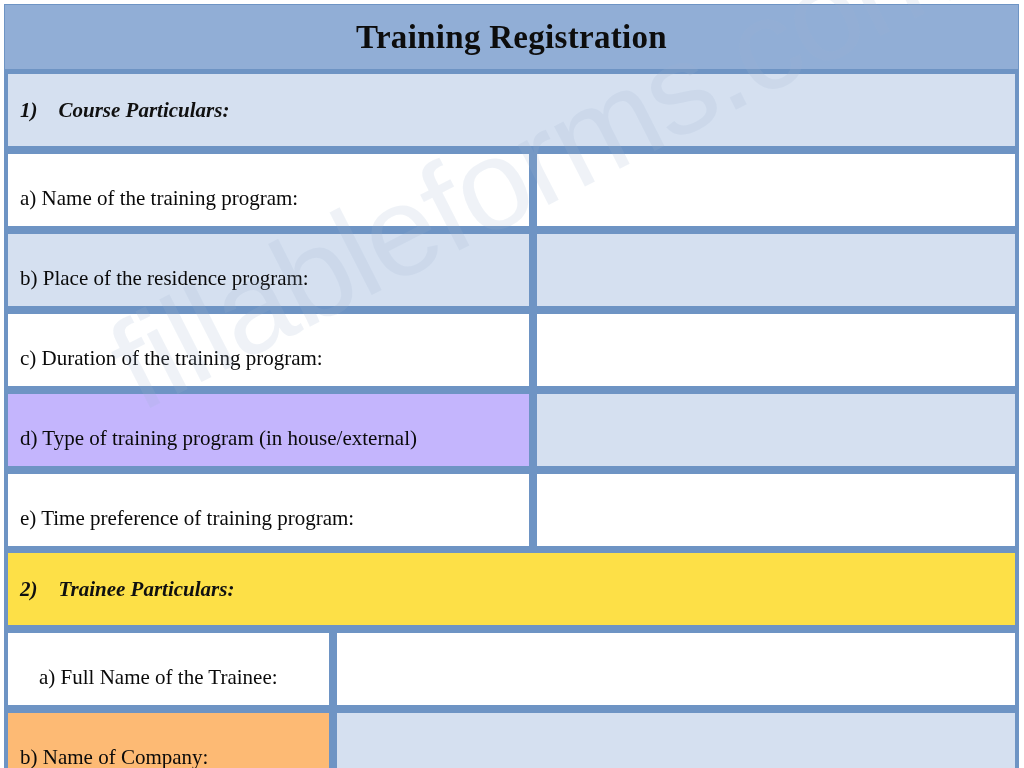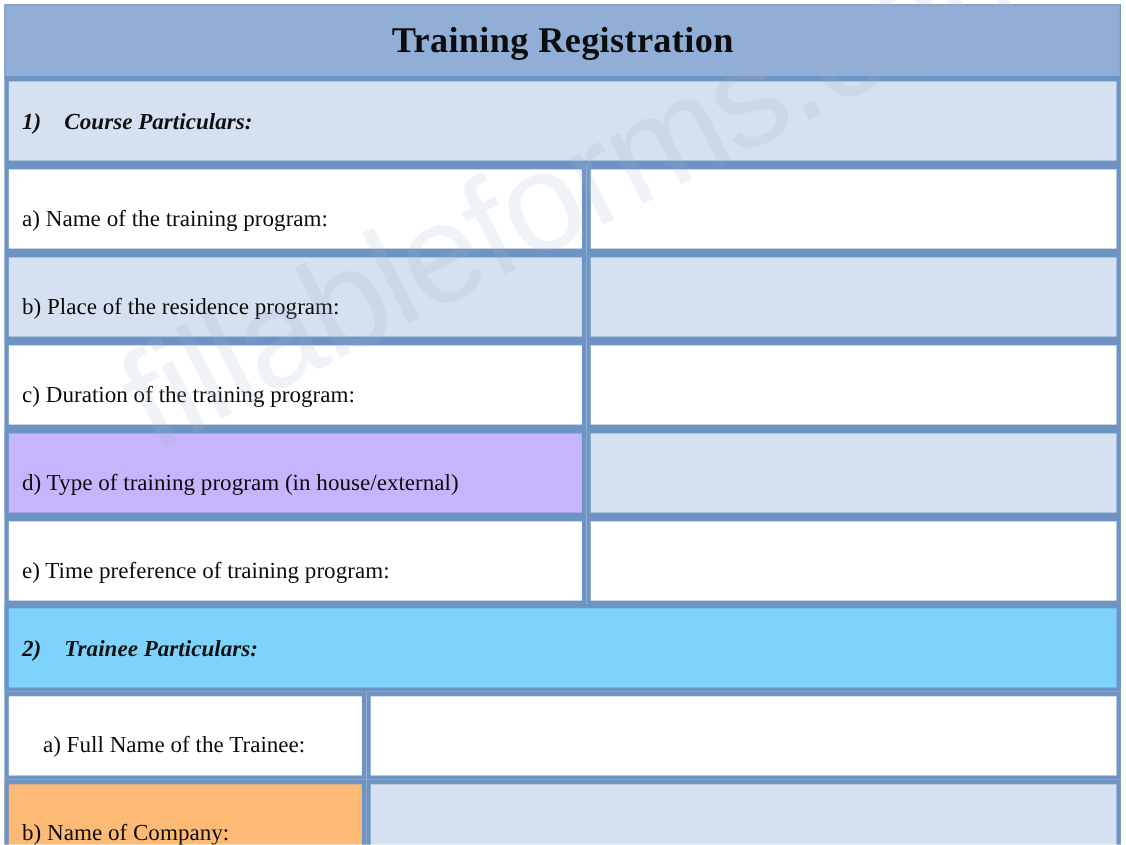--- a/index.html
+++ b/index.html
@@ -202,21 +202,21 @@
   </table>
 
   <table class="form-table" style="margin-top:-1px">
     <colgroup>
       <col style="width:329px">
       <col style="width:686px">
     </colgroup>
     <tbody>
 
       <tr class="section-row">
-        <td colspan="2" style="background: #7dd3fc; border-color: rgb(110, 148, 196);">
+        <td colspan="2" style="background: #fde047; border-color: rgb(110, 148, 196);">
           <span class="section-text">2)    Trainee Particulars:</span>
         </td>
       </tr>
 
       <tr class="data-row row-white">
         <td style="background: rgb(255, 255, 255); border-color: rgb(110, 148, 196); padding-left: 19px;">
           <span class="label-text">a) Full Name of the Trainee:</span>
         </td>
         <td class="value-cell" style="background: rgb(255, 255, 255); border-color: rgb(110, 148, 196);">
           <span class="value-text"></span>

